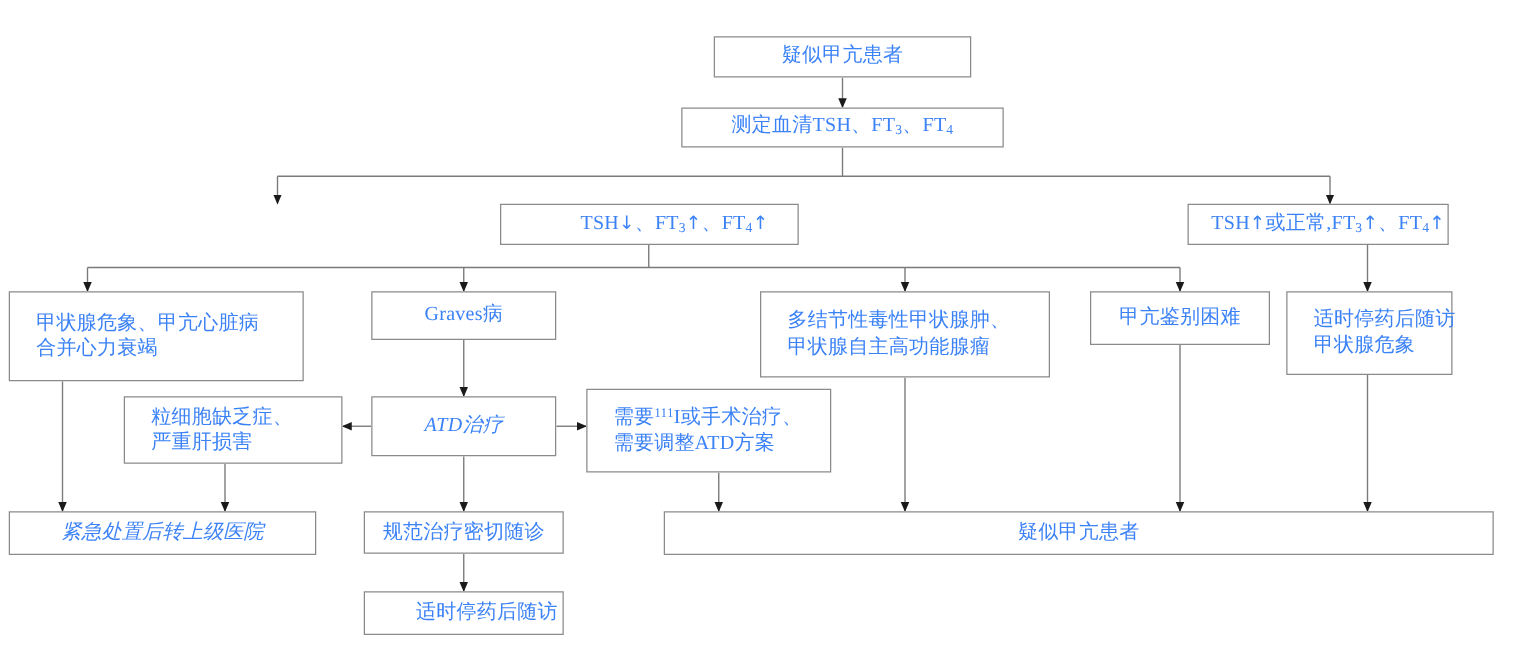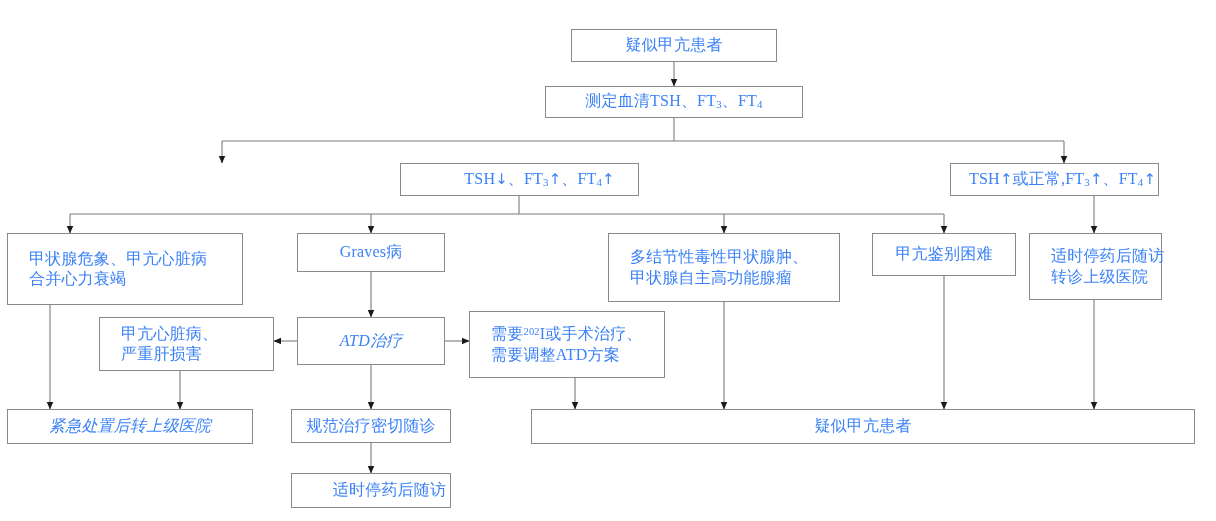--- a/index.html
+++ b/index.html
@@ -145,34 +145,34 @@
     <span class="ln">多结节性毒性甲状腺肿、</span>
     <span class="ln">甲状腺自主高功能腺瘤</span>
   </div>
 
   <div class="node" style="left:872px; top:233px; width:144px; height:43px;">
     <span class="ln">甲亢鉴别困难</span>
   </div>
 
   <div class="node align-left" style="left:1029px; top:233px; width:133px; height:67px;">
     <span class="ln">适时停药后随访</span>
-    <span class="ln">转诊上级医院</span>
+    <span class="ln">甲状腺危象</span>
   </div>
 
   <div class="node align-left" style="left:99px; top:317px; width:175px; height:54px;">
-    <span class="ln">甲亢心脏病、</span>
+    <span class="ln">粒细胞缺乏症、</span>
     <span class="ln">严重肝损害</span>
   </div>
 
   <div class="node" style="left:297px; top:317px; width:148px; height:48px;font-style:italic;">
     <span class="ln">ATD治疗</span>
   </div>
 
   <div class="node align-left" style="left:469px; top:311px; width:196px; height:67px;">
-    <span class="ln">需要<sup>202</sup>I或手术治疗、</span>
+    <span class="ln">需要<sup>111</sup>I或手术治疗、</span>
     <span class="ln">需要调整ATD方案</span>
   </div>
 
   <div class="node" style="left:7px; top:409px; width:246px; height:35px;font-style:italic;">
     <span class="ln">紧急处置后转上级医院</span>
   </div>
 
   <div class="node" style="left:291px; top:409px; width:160px; height:34px;">
     <span class="ln">规范治疗密切随诊</span>
   </div>

